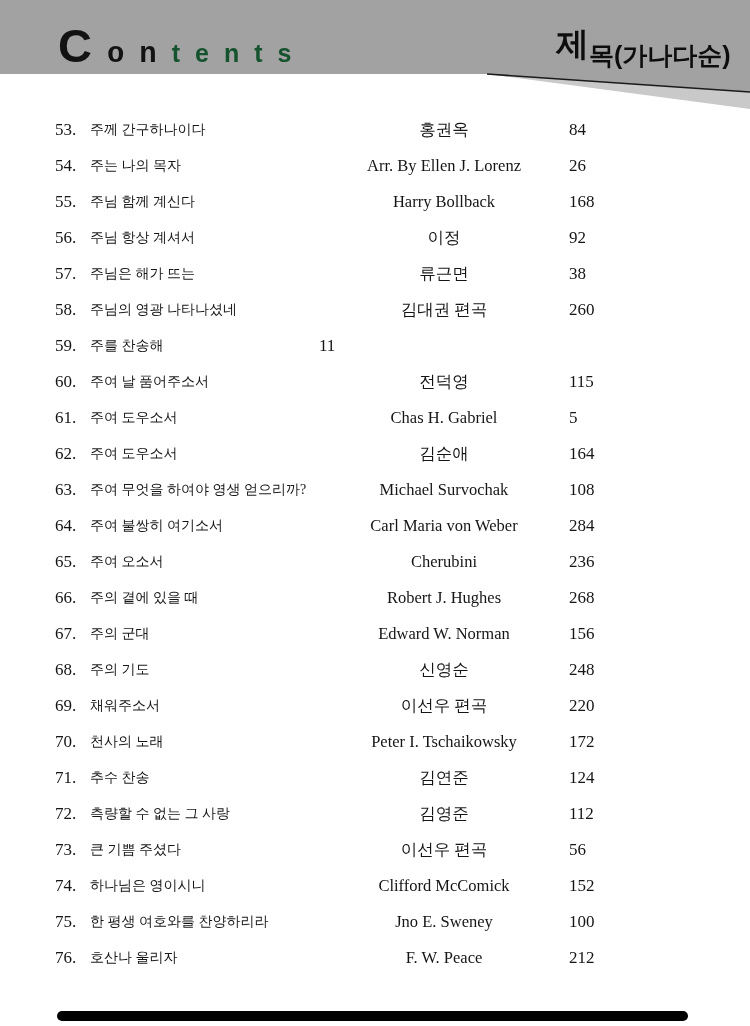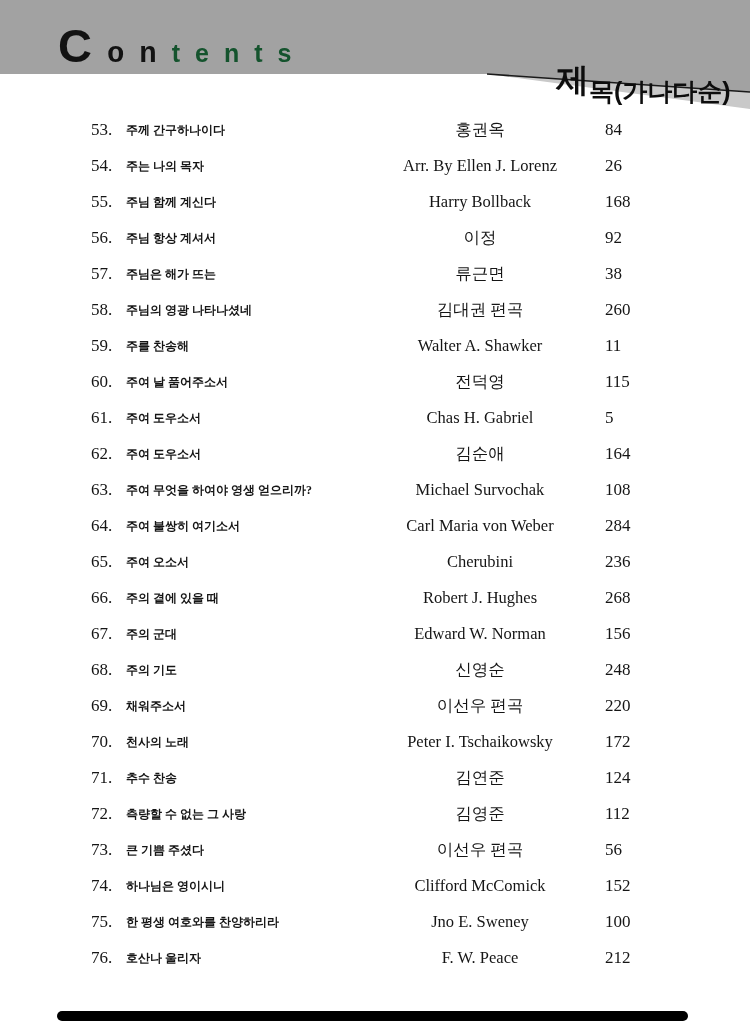--- a/index.html
+++ b/index.html
@@ -15,29 +15,29 @@
     position:absolute;top:18px;left:58px;
     font-family:"Liberation Sans","DejaVu Sans",sans-serif;
     font-weight:bold;letter-spacing:15px;white-space:nowrap;
   }
   .contents-title .c-initial{font-size:47px;color:#121212;}
   .contents-title .c-dark{font-size:29px;color:#121212;font-family:Liberation Mono, monospace;}
   .contents-title .c-light{font-size:25px;color:#14532d;}
   .kr-title{
     position:absolute;top:22px;left:556px;
     font-family:"Liberation Sans","DejaVu Sans",sans-serif;
-    font-weight:bold;color:#0d0d0d;white-space:nowrap;margin-top:36px;
+    font-weight:bold;color:#0d0d0d;white-space:nowrap;
   }
   .kr-title .kr-big{font-size:33px;}
   .kr-title .kr-small{font-size:25px;position:relative;top:9px;}
   
-  .toc-list{position:absolute;top:112px;left:0;width:640px;padding-left:36px;}
+  .toc-list{position:absolute;top:112px;left:0;width:640px;}
   .toc-row{height:36px;display:flex;align-items:center;}
   .toc-row .no{margin-left:55px;width:35px;font-size:17px;}
-  .toc-row .title{width:229px;font-size:12px;font-weight:bold;}
+  .toc-row .title{width:229px;font-size:14px;font-weight:normal;}
   .toc-row .composer{width:250px;font-size:16.5px;text-align:center;}
   .toc-row .page{font-size:17px;}
   
   .footer-bar{
     position:absolute;left:57px;bottom:5px;width:631px;height:10px;
     background:#000000;border-radius:5px;
   }
 </style>
 </head>
 <body>
@@ -95,21 +95,20 @@
   <div class="toc-row">
     <span class="no">58.</span>
     <span class="title">주님의 영광 나타나셨네</span>
     <span class="composer">김대권 편곡</span>
     <span class="page">260</span>
   </div>
 
   <div class="toc-row">
     <span class="no">59.</span>
     <span class="title">주를 찬송해</span>
-    <span class="composer">Walter A. Shawker</span>
     <span class="page">11</span>
   </div>
 
   <div class="toc-row">
     <span class="no">60.</span>
     <span class="title">주여 날 품어주소서</span>
     <span class="composer">전덕영</span>
     <span class="page">115</span>
   </div>
 

